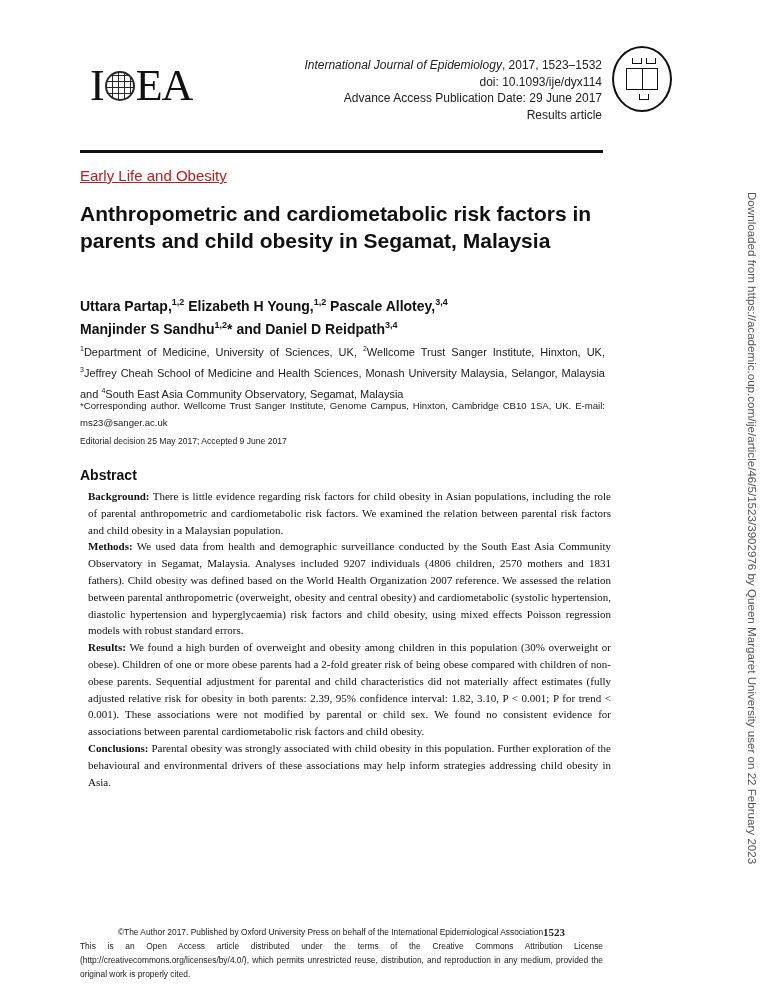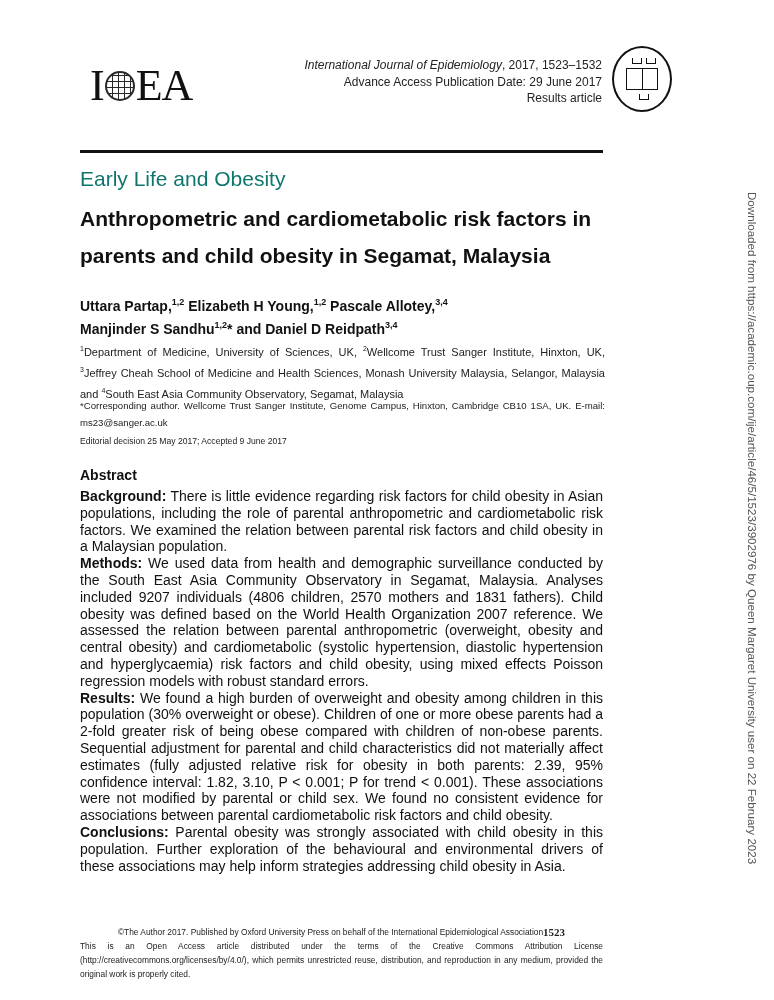--- a/index.html
+++ b/index.html
@@ -8,50 +8,51 @@
   .logo-ldea .globe { width:30px; height:30px; border:2px solid #111; border-radius:50%; margin:0 1px; position:relative; box-sizing:border-box; background:
      repeating-linear-gradient(0deg, transparent 0 5px, #111 5px 6px),
      repeating-linear-gradient(90deg, transparent 0 5px, #111 5px 6px); opacity:.9; }
   .meta { position:absolute; right:172px; top:57px; text-align:right; font-family:"Liberation Sans", sans-serif; font-size:12px; line-height:16.5px; color:#222; font-stretch:condensed; }
   .meta .journal { font-style:italic; }
   .seal { position:absolute; left:612px; top:46px; width:60px; height:66px; border:2px solid #111; border-radius:50%; box-sizing:border-box; display:flex; align-items:center; justify-content:center; }
   .seal .book { width:30px; height:20px; border:1.5px solid #111; display:flex; }
   .seal .book div { flex:1; border-right:1px solid #111; }
   .seal .crown { position:absolute; width:8px; height:5px; border:1.5px solid #111; border-top:none; }
   .rule { position:absolute; left:80px; top:150px; width:523px; height:3px; background:#111; }
-  .section { position:absolute; left:80px; top:167px; font-size:21px; color:#0f766e; }
-  .title { position:absolute; left:80px; top:200px; width:530px; font-size:21px; line-height:37px; font-weight:bold; color:#111; }
+  .section { position:absolute; left:80px; top:167px; font-size:15px; color:#b91c1c;text-decoration:underline; }
+  .title { position:absolute; left:80px; top:200px; width:530px; font-size:21px; line-height:27px; font-weight:bold; color:#111; }
   .authors { position:absolute; left:80px; top:292px; width:540px; font-size:14px; line-height:20px; font-weight:bold; }
   .authors sup { font-size:9px; }
   .affil { position:absolute; left:80px; top:340px; width:525px; font-size:11px; line-height:17.5px; text-align:justify; color:#222; }
   .affil sup { font-size:7px; }
   .corresp { position:absolute; left:80px; top:398px; width:525px; font-size:9.6px; line-height:16.5px; text-align:justify; color:#222; }
   .editorial { position:absolute; left:80px; top:436px; font-size:8.6px; color:#222; }
   .abstract-h { position:absolute; left:80px; top:467px; font-size:14px; font-weight:bold; }
-  .abstract { position:absolute; left:80px; top:488px; width:523px; font-size:14px; line-height:16.8px; text-align:justify; color:#111; }
+  .abstract { position:absolute; left:88px; top:488px; width:523px; font-size:11px; line-height:16.8px; text-align:justify; color:#111;font-family:Liberation Serif, serif; }
   .abstract p { margin:0; }
   .abstract b { font-weight:bold; }
   .footer { position:absolute; left:80px; top:925px; width:523px; font-size:8.4px; line-height:14px; color:#222; }
   .footer .row1 { display:flex; justify-content:center; }
   .footer .pageno { font-family:"Liberation Serif", serif; font-weight:bold; font-size:11px; }
   .footer .license { text-align:justify; }
   .sidebar { position:absolute; left:745px; top:192px; width:16px; height:700px; }
   .sidebar span { position:absolute; left:0; top:0; transform-origin:0 0; transform:translate(14px,0) rotate(90deg); white-space:nowrap; font-size:11.6px; color:#555; }
 </style>
 </head>
 <body>
 
 <div class="logo-ldea">
   <span>I</span>
   <span class="globe"></span>
   <span>EA</span>
 </div>
 
 <div class="meta">
   <div><span class="journal">International Journal of Epidemiology</span><span>, 2017, 1523–1532</span></div>
+  <div>doi: 10.1093/ije/dyx114</div>
   <div>Advance Access Publication Date: 29 June 2017</div>
   <div>Results article</div>
 </div>
 
 <div class="seal">
   <div class="crown" style="top:10px;left:18px;"></div>
   <div class="crown" style="top:10px;left:32px;"></div>
   <div class="book">
       <div></div>
       <div style="border-right:none"></div>

